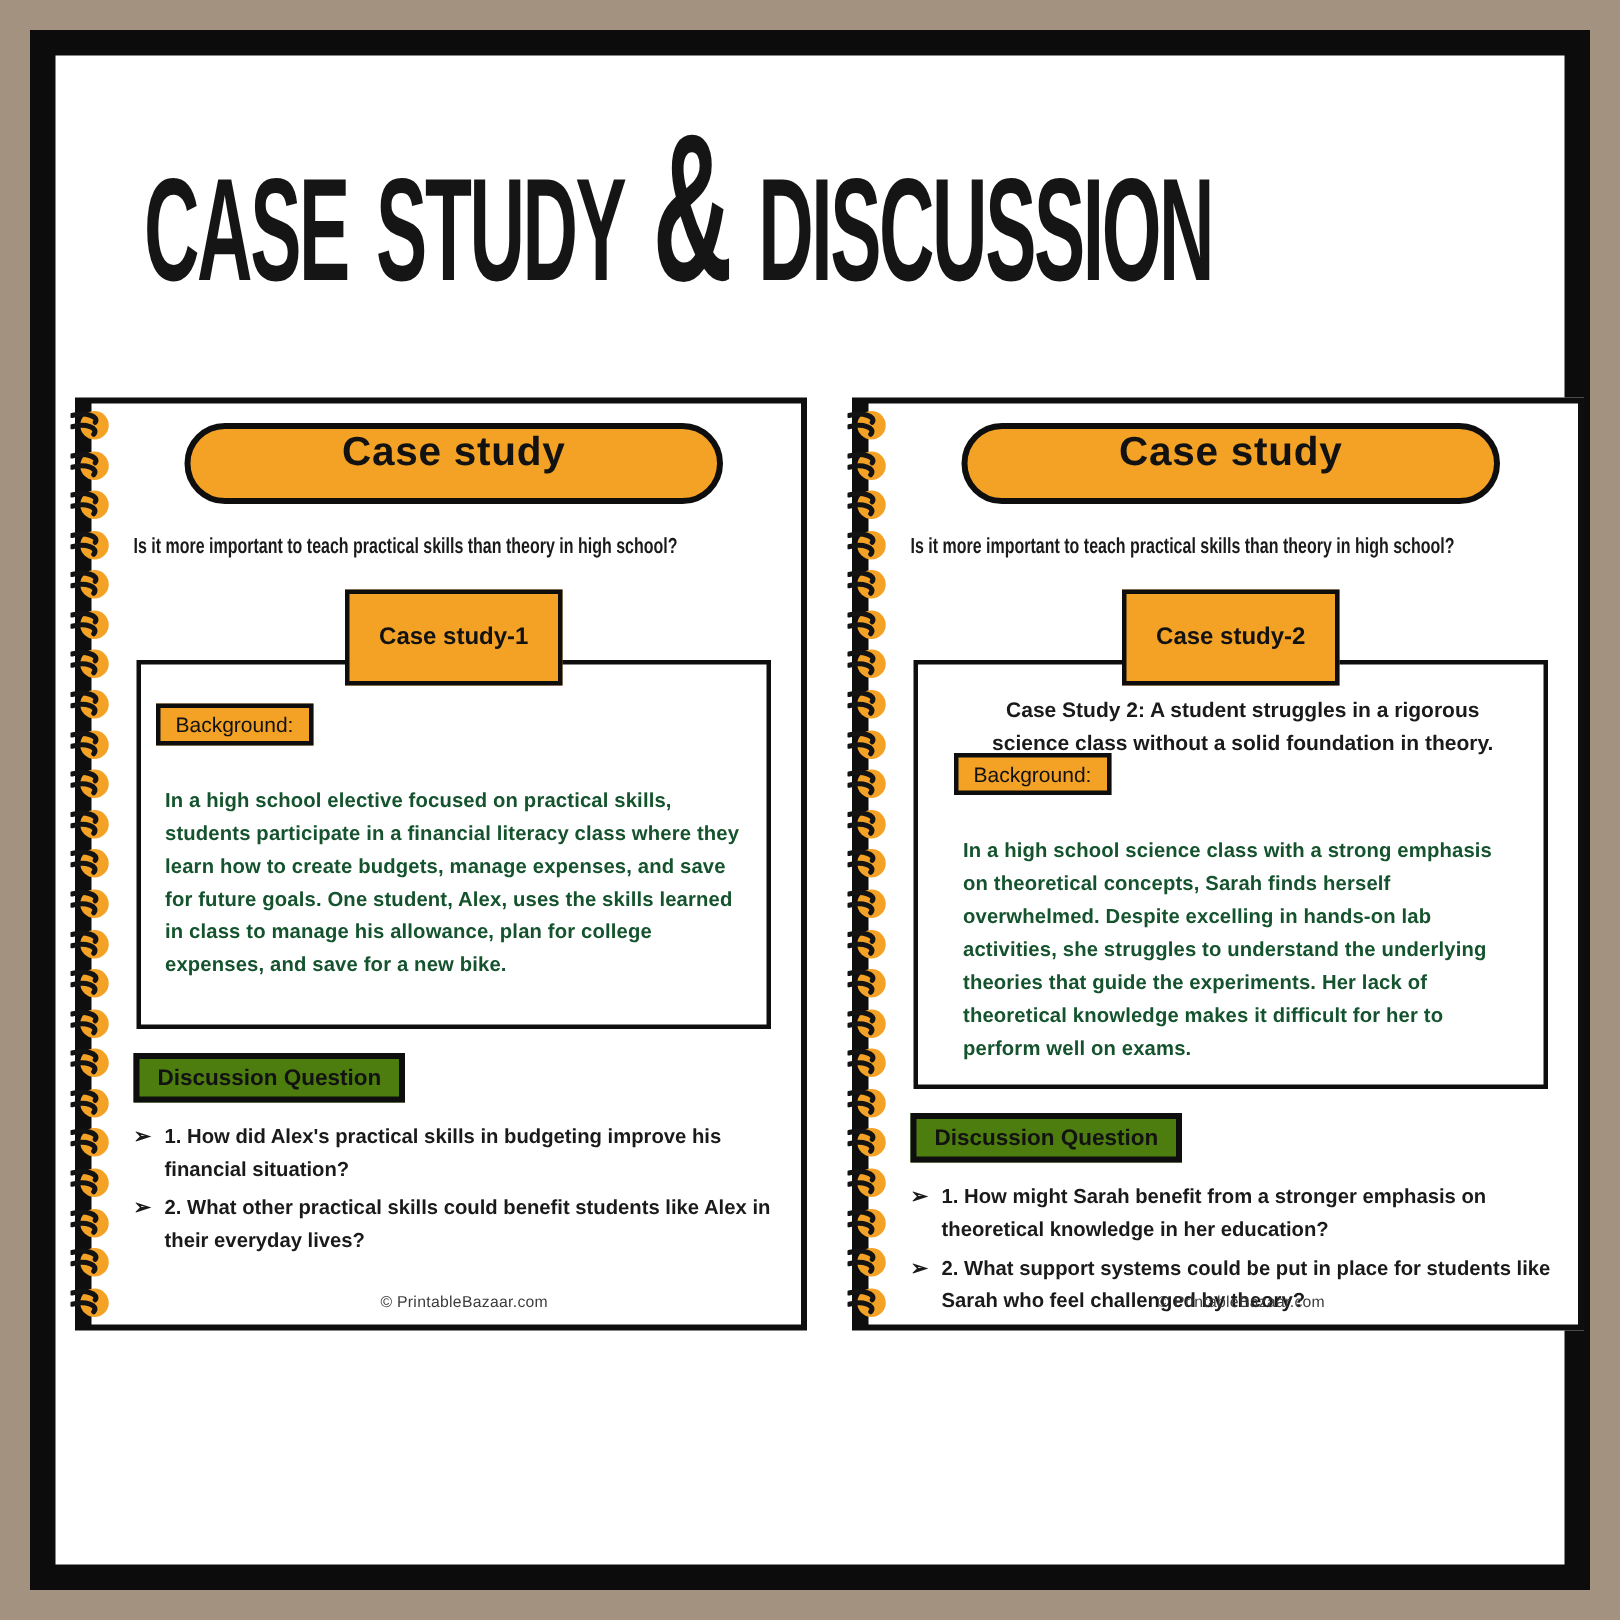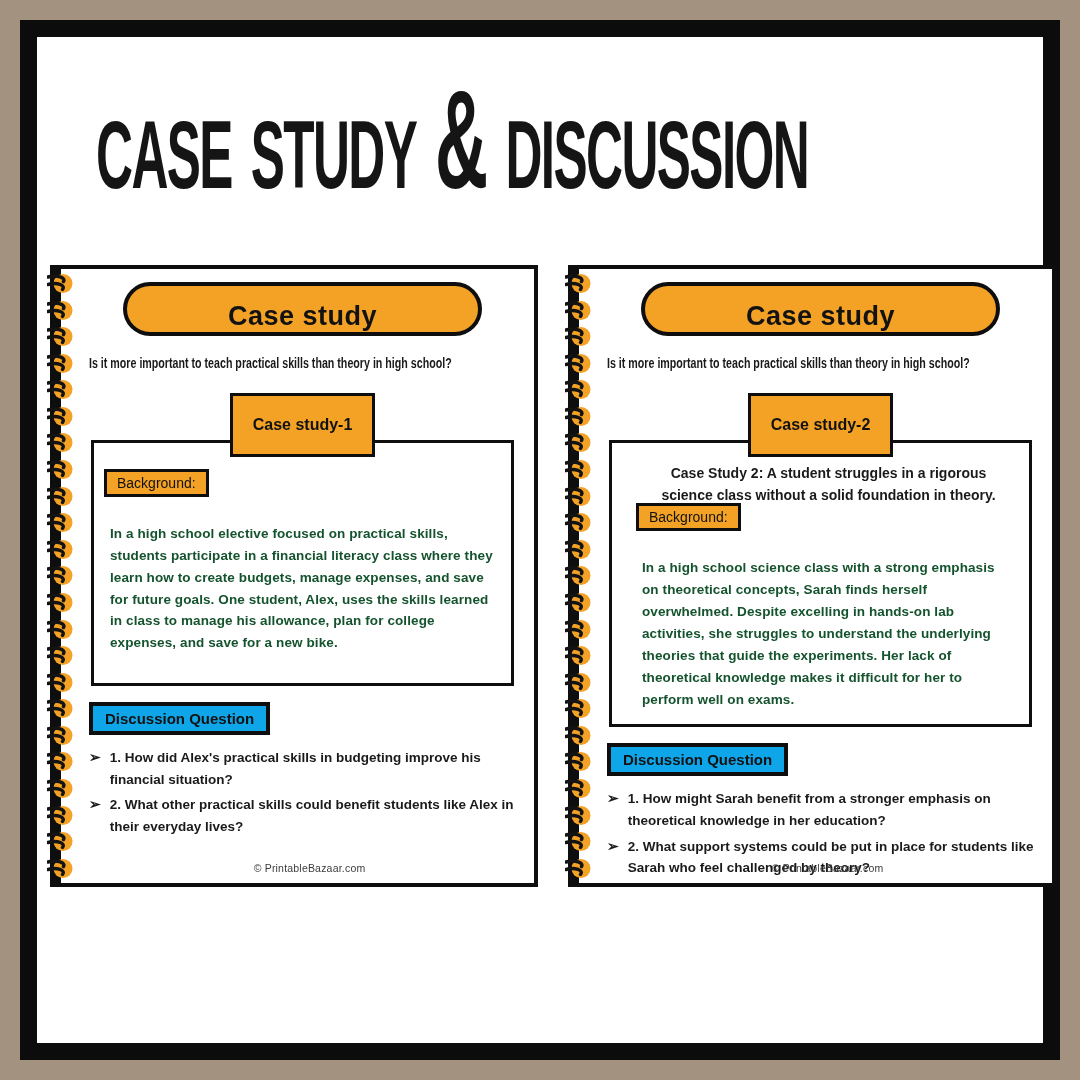--- a/index.html
+++ b/index.html
@@ -31,21 +31,21 @@
   }
   .binding{
     position:absolute;left:-14px;top:4px;bottom:4px;width:30px;
     display:flex;flex-direction:column;justify-content:space-between;z-index:5;
   }
   .binding svg{display:block;}
   
   .pill{
     margin:0 auto;width:82%;height:46px;background:#f3a226;
     border:4px solid #0e0e0e;border-radius:28px;
-    display:flex;align-items:flex-end;justify-content:center;flex:none;
+    display:flex;align-items:flex-start;justify-content:center;flex:none;
   }
   .pill span{font-size:27px;font-weight:bold;letter-spacing:0.5px;}
   
   .prompt{
     margin-top:20px;font-size:13.5px;font-weight:bold;white-space:nowrap;
     transform:scale(0.79,1.08);transform-origin:left center;color:#1a1a1a;
   }
   
   .case-tag{
     align-self:center;background:#f3a226;border:3px solid #0e0e0e;
@@ -70,21 +70,21 @@
     margin-top:26px;font-size:13.5px;font-weight:bold;line-height:1.62;
     color:#14532d;letter-spacing:0.1px;
   }
   .page:nth-child(1) .case-summary{font-size:10.5px;}
   .page:nth-child(1) .case-box{min-height:246px;}
   .page:nth-child(2) .case-summary{font-size:14px;padding-bottom:2px;}
   .page:nth-child(2) .bg-label{margin-top:-25px;}
   .page:nth-child(2) .case-box{min-height:224px;padding-left:30px;}
   
   .disc-label{
-    align-self:flex-start;background:#0ea5e9;border:4px solid #0e0e0e;
+    align-self:flex-start;background:#4d7c0f;border:4px solid #0e0e0e;
     padding:4px 12px;margin-top:16px;font-size:15px;font-weight:bold;
   }
   .q-list{margin-top:12px;display:flex;flex-direction:column;gap:4px;}
   .q-item{display:flex;gap:9px;font-size:13.5px;font-weight:bold;line-height:1.6;color:#1a1a1a;}
   .q-item .marker{flex:none;font-size:14px;line-height:1.55;}
   
   .footer{
     position:absolute;bottom:9px;left:12px;width:100%;text-align:center;
     font-size:10.5px;color:#3c3c3c;letter-spacing:0.2px;
   }

